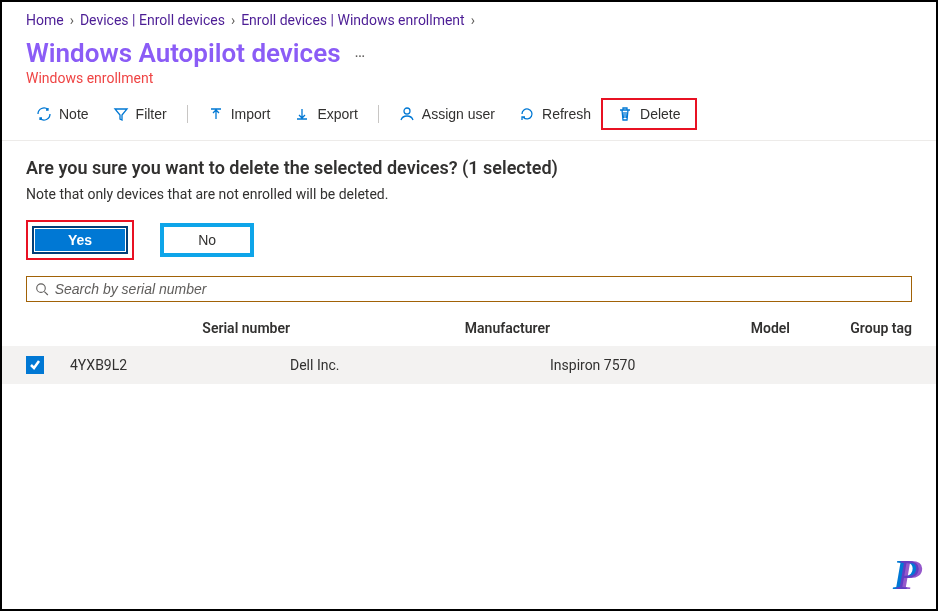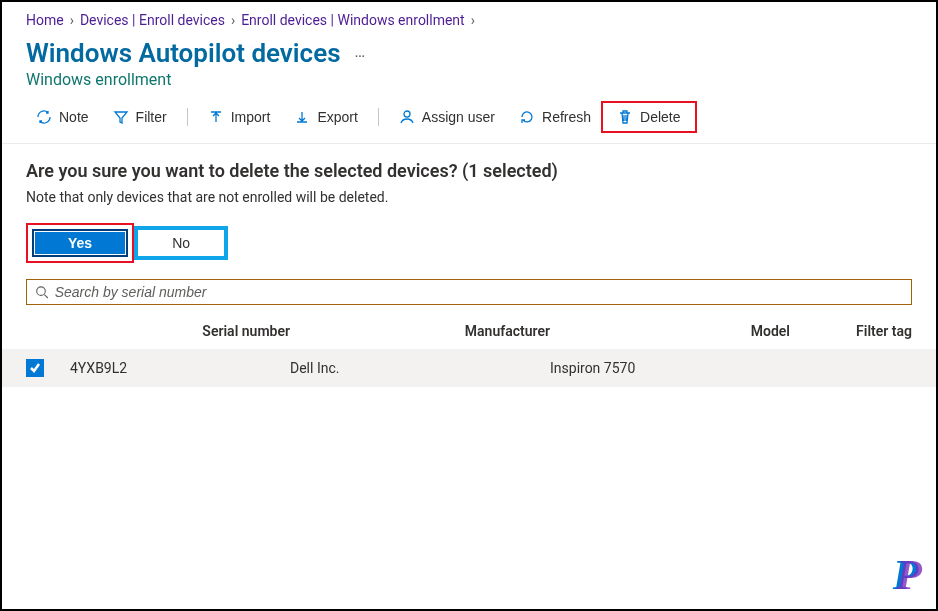--- a/index.html
+++ b/index.html
@@ -18,23 +18,23 @@
     display: flex;
     align-items: center;
     gap: 6px;
     padding: 10px 24px 6px 24px;
     font-size: 14px;
   }
   .breadcrumb a { color: #4c1d95; text-decoration: none; cursor: pointer; }
   .breadcrumb .chev { color: #605e5c; }
   .title-block { padding: 4px 24px 2px 24px; }
   .title-row { display: flex; align-items: center; gap: 14px; }
-  .page-title { font-size: 26px; font-weight: 600; color: #0369a1; }
+  .page-title { font-size: 26px; font-weight: 600; color: #8b5cf6; }
   .ellipsis { color: #605e5c; font-size: 16px; padding-bottom: 4px; }
-  .subtitle { font-size: 16px; color: #0f766e; margin-top: 2px; }
+  .subtitle { font-size: 14px; color: #ef4444; margin-top: 2px; }
   .toolbar {
     display: flex;
     align-items: center;
     gap: 4px;
     padding: 10px 14px 10px 24px;
     border-bottom: 1px solid #edebe9;
   }
   .toolbar-btn {
     display: flex;
     align-items: center;
@@ -45,21 +45,21 @@
     cursor: pointer;
     background: transparent;
     border: none;
   }
   .toolbar-btn svg { width: 16px; height: 16px; stroke: #0078d4; fill: none; stroke-width: 1.3; }
   .toolbar-sep { width: 1px; height: 18px; background: #c8c6c4; margin: 0 6px; }
   .highlight-red { border: 2px solid #e81123; padding: 2px 4px; margin-left: -4px; }
   .confirm-block { padding: 16px 24px 8px 24px; }
   .confirm-title { font-size: 18px; font-weight: 600; margin-bottom: 8px; }
   .confirm-note { font-size: 14px; color: #323130; margin-bottom: 18px; }
-  .confirm-buttons { display: flex; gap: 0; align-items: center; }
+  .confirm-buttons { display: flex; gap: 26px; align-items: center; }
   .yes-wrap { border: 2px solid #e81123; padding: 4px; }
   .btn-yes {
     background: #0078d4;
     color: #fff;
     border: 2px solid #003e79;
     outline: 1px solid #fff;
     outline-offset: -3px;
     font-size: 14px;
     font-weight: 600;
     padding: 4px 34px;
@@ -221,21 +221,21 @@
     <input type="text" placeholder="Search by serial number" style="">
   </div>
 </div>
 
 <div class="table">
   <div class="thead">
     <div></div>
     <div>Serial number</div>
     <div>Manufacturer</div>
     <div>Model</div>
-    <div>Filter tag</div>
+    <div>Group tag</div>
   </div>
   <div class="trow">
     <div class="checkbox">
       <svg viewBox="0 0 12 12">
           <path d="M2 6l3 3 5-7"></path>
         </svg>
     </div>
     <div>4YXB9L2</div>
     <div>Dell Inc.</div>
     <div>Inspiron 7570</div>

